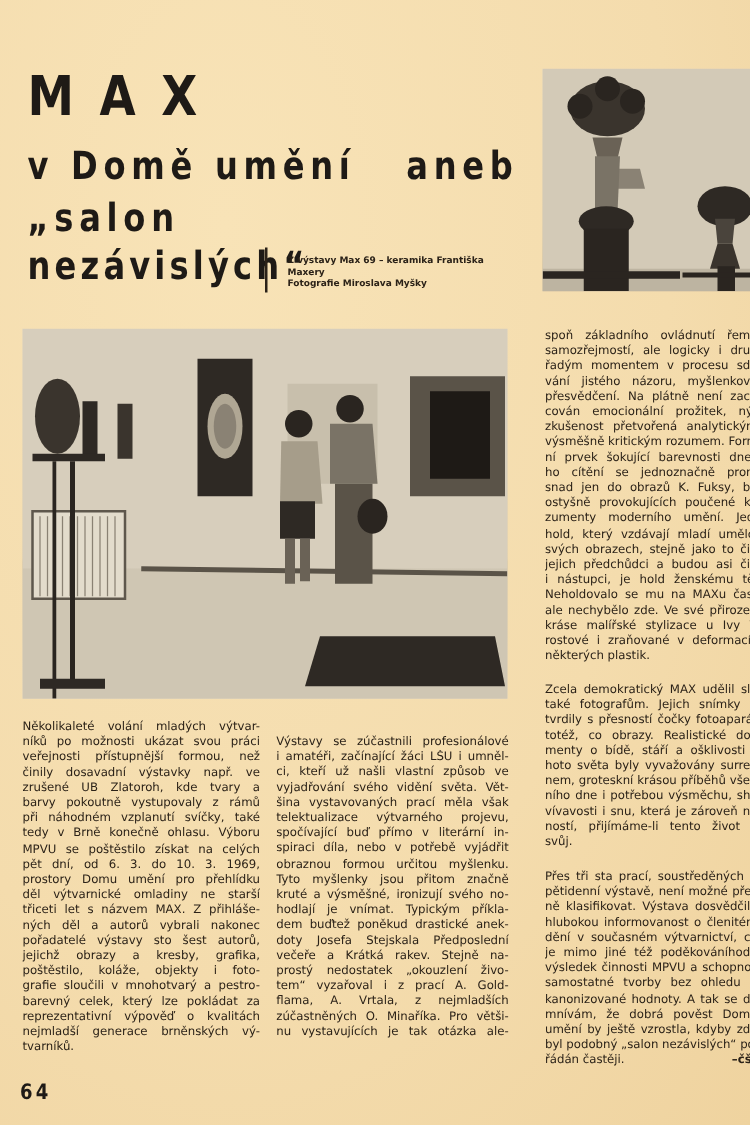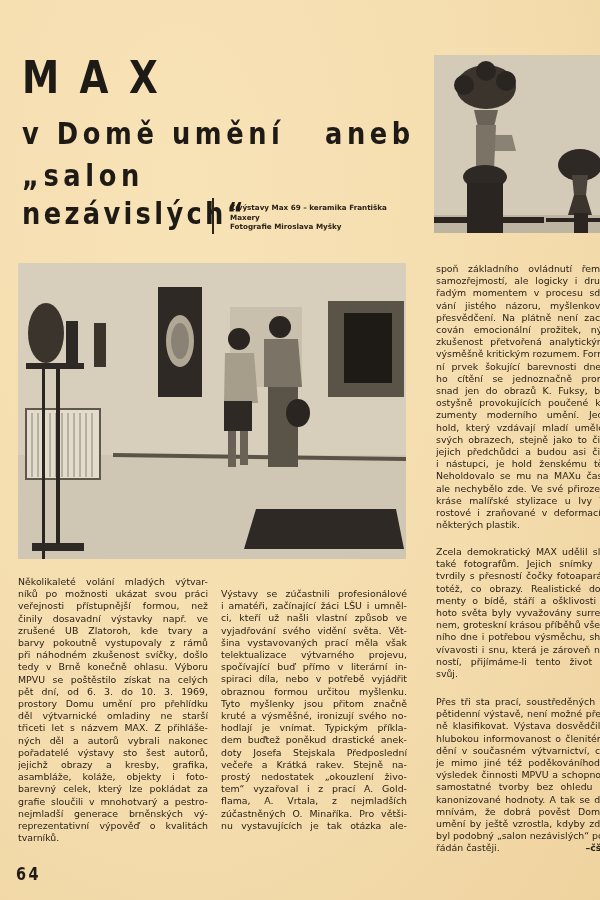--- a/index.html
+++ b/index.html
@@ -140,35 +140,35 @@
     </svg>
   </div>
 
   <div class="col col1">
     <div class="ln">Několikaleté volání mladých výtvar-</div>
     <div class="ln">níků po možnosti ukázat svou práci</div>
     <div class="ln">veřejnosti přístupnější formou, než</div>
     <div class="ln">činily dosavadní výstavky např. ve</div>
     <div class="ln">zrušené UB Zlatoroh, kde tvary a</div>
     <div class="ln">barvy pokoutně vystupovaly z rámů</div>
-    <div class="ln">při náhodném zkušenost svíčky, došlo</div>
+    <div class="ln">při náhodném vzplanutí svíčky, také</div>
     <div class="ln">tedy v Brně konečně ohlasu. Výboru</div>
     <div class="ln">MPVU se poštěstilo získat na celých</div>
     <div class="ln">pět dní, od 6. 3. do 10. 3. 1969,</div>
     <div class="ln">prostory Domu umění pro přehlídku</div>
     <div class="ln">děl výtvarnické omladiny ne starší</div>
     <div class="ln">třiceti let s názvem MAX. Z přihláše-</div>
     <div class="ln">ných děl a autorů vybrali nakonec</div>
     <div class="ln">pořadatelé výstavy sto šest autorů,</div>
     <div class="ln">jejichž obrazy a kresby, grafika,</div>
-    <div class="ln">asambláže, koláže, objekty i foto-</div>
+    <div class="ln">poštěstilo, koláže, objekty i foto-</div>
+    <div class="ln">grafie sloučili v mnohotvarý a pestro-</div>
     <div class="ln">barevný celek, který lze pokládat za</div>
-    <div class="ln">grafie sloučili v mnohotvarý a pestro-</div>
+    <div class="ln">reprezentativní výpověď o kvalitách</div>
     <div class="ln">nejmladší generace brněnských vý-</div>
-    <div class="ln">reprezentativní výpověď o kvalitách</div>
     <div class="ln last">tvarníků.</div>
   </div>
 
   <div class="col col2">
     <div class="ln">Výstavy se zúčastnili profesionálové</div>
     <div class="ln">i amatéři, začínající žáci LŠU i umněl-</div>
     <div class="ln">ci, kteří už našli vlastní způsob ve</div>
     <div class="ln">vyjadřování svého vidění světa. Vět-</div>
     <div class="ln">šina vystavovaných prací měla však</div>
     <div class="ln">telektualizace výtvarného projevu,</div>

